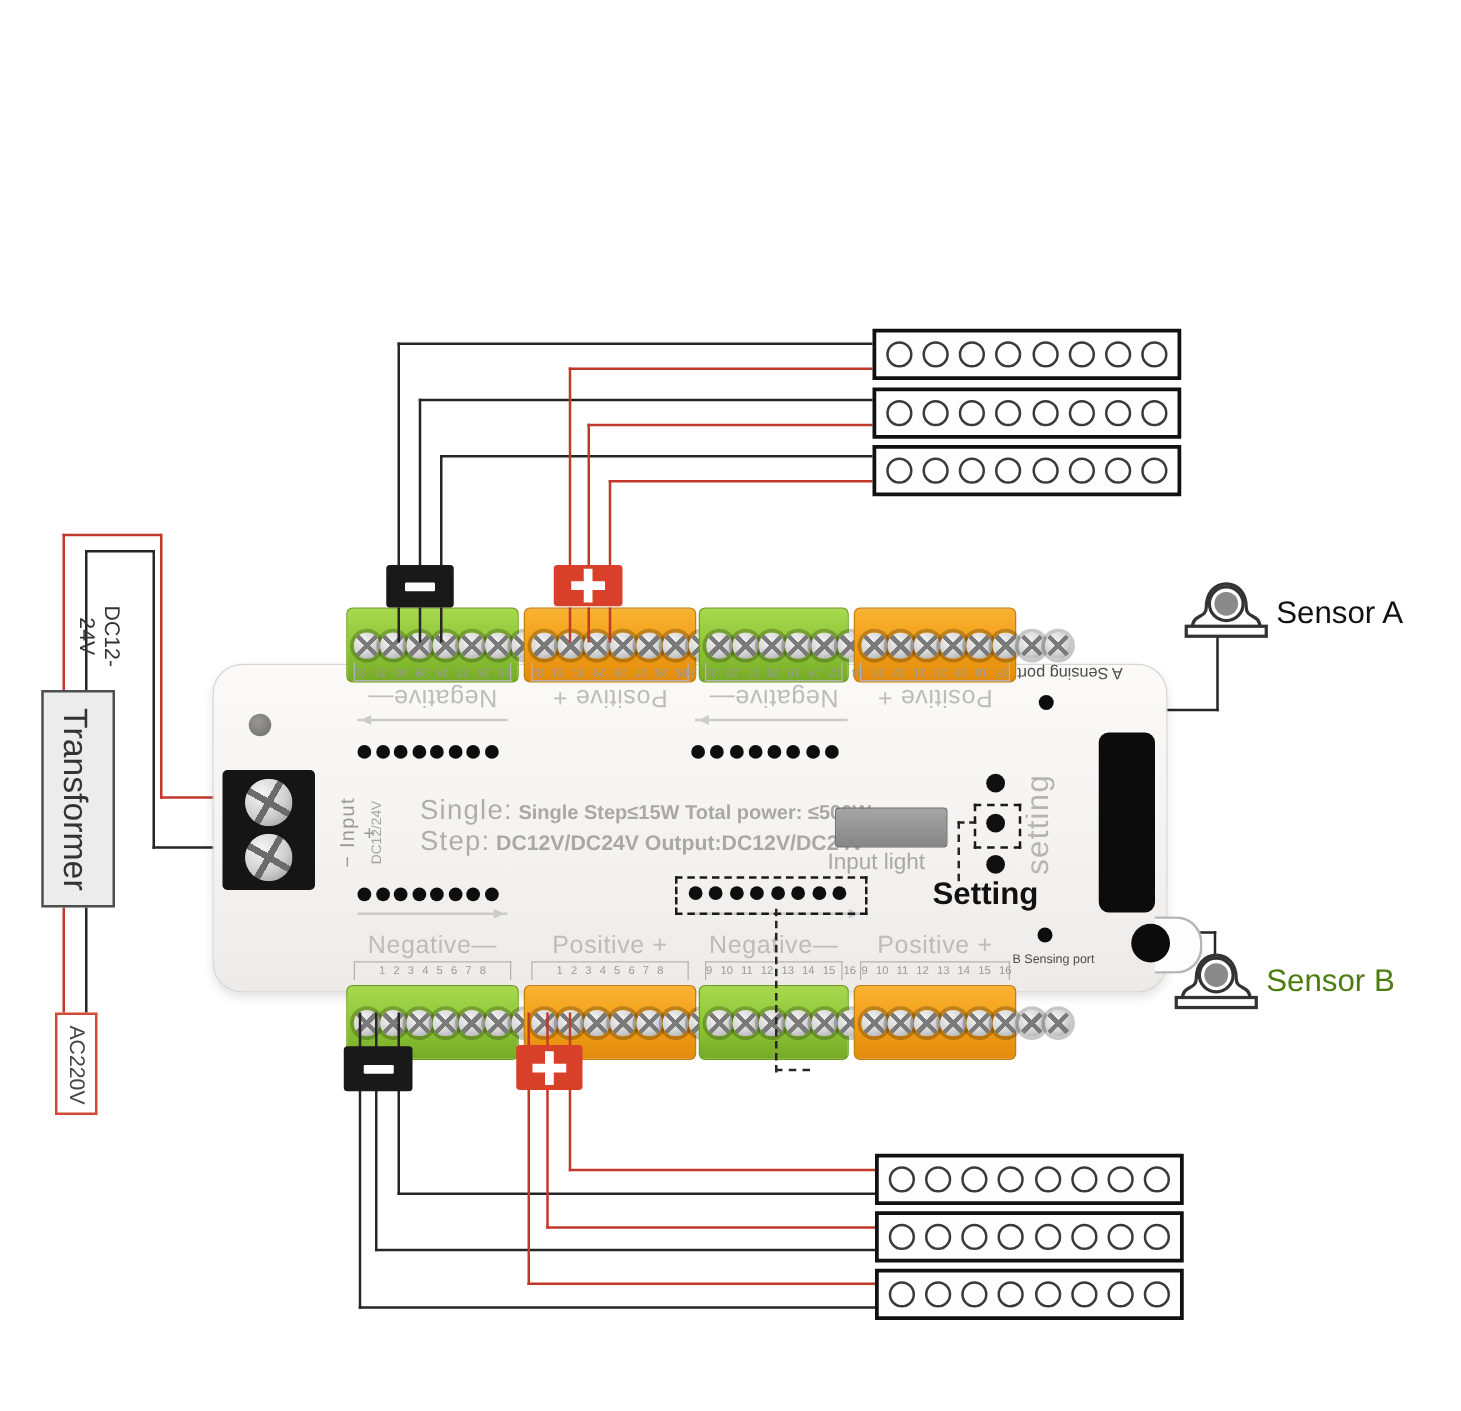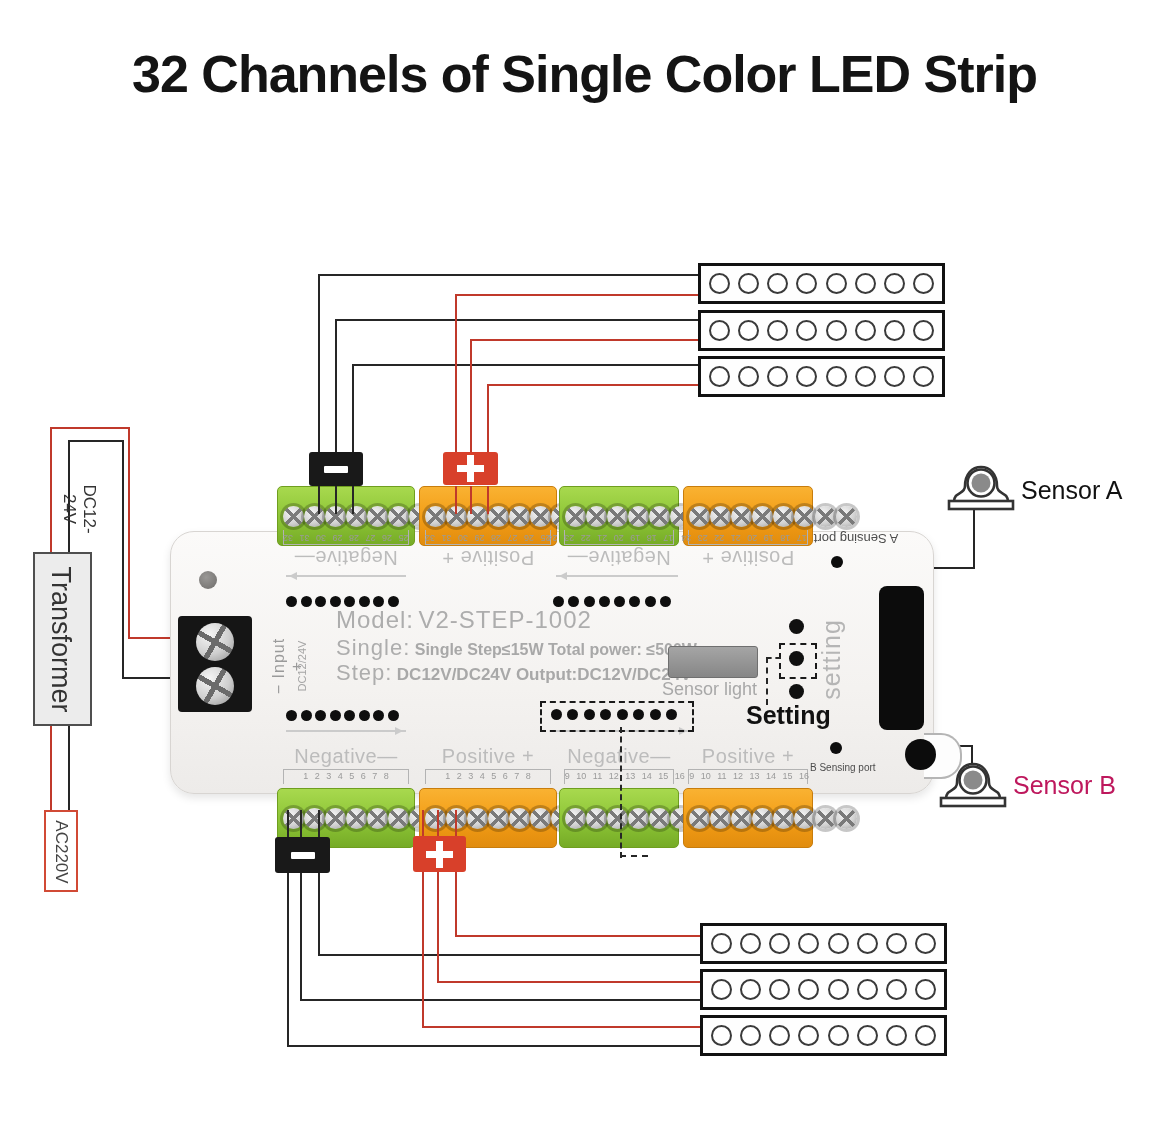--- a/index.html
+++ b/index.html
@@ -119,62 +119,57 @@
   .plus-shape::after{content:'';position:absolute;left:10px;top:0;width:7px;height:27px;background:#fff;}
 
   
   .led-strip{position:absolute;width:247px;height:41px;background:#fefefe;border:3px solid #111;
       box-sizing:border-box;display:flex;align-items:center;justify-content:space-around;
       padding:0 4px;z-index:2;}
   .led-circle{width:21px;height:21px;border-radius:50%;border:2.5px solid #3a3a3a;background:#fff;box-sizing:border-box;}
 
   .sensor-icon{position:absolute;z-index:3;}
   #sensor-a-label{position:absolute;left:1021px;top:476px;font-size:25px;color:#111;z-index:3;text-align:center;}
-  #sensor-b-label{position:absolute;left:1013px;top:771px;font-size:25px;color:#be185d;z-index:3;}
+  #sensor-b-label{position:absolute;left:1013px;top:771px;font-size:25px;color:#4d7c0f;z-index:3;}
   #annotation-text{position:absolute;left:648px;top:843px;font-size:23px;color:#1d1d1d;z-index:3;}
 </style>
 </head>
 <body>
 
 <div id="canvas">
 
-  <div id="title">32 Channels of Single Color LED Strip</div>
 
   <div id="dc-voltage-label">DC12-24V</div>
   <div id="transformer-box">
     <div id="transformer-label">Transformer</div>
   </div>
   <div id="ac-voltage-box">
     <div id="ac-voltage-label">AC220V</div>
   </div>
 
   <div id="controller-body"></div>
   <div id="mounting-hole"></div>
   <div id="input-terminal-block">
     <div class="big-screw"></div>
     <div class="big-screw"></div>
   </div>
   <div id="input-polarity-label">− Input +</div>
   <div id="input-voltage-label">DC12/24V</div>
 
-  <div class="face-line" style="left:336px;top:606px;">
-    <span class="face-label">Model:</span>
-    <span class="face-value-big">V2-STEP-1002</span>
-  </div>
   <div class="face-line" style="left:336px;top:635px;">
     <span class="face-label" style="font-size:22px;">Single:</span>
     <span class="face-value-small">Single Step≤15W Total power: ≤500W</span>
   </div>
   <div class="face-line" style="left:336px;top:660px;">
     <span class="face-label" style="font-size:22px;">Step:</span>
     <span class="face-value-mid">DC12V/DC24V Output:DC12V/DC24V</span>
   </div>
 
   <div id="speed-light-display"></div>
-  <div id="speed-light-label">Sensor light</div>
+  <div id="speed-light-label">Input light</div>
 
   <div class="setting-button" style="left:789px;top:619px;"></div>
   <div class="setting-button" style="left:789px;top:651px;"></div>
   <div class="setting-button" style="left:789px;top:684px;"></div>
   <div id="setting-frame"></div>
   <div id="setting-side-label">setting</div>
   <div id="setting-label">Setting</div>
 
   <div id="a-port-label">A Sensing port</div>
   <div class="port-dot" style="left:831px;top:556px;"></div>

